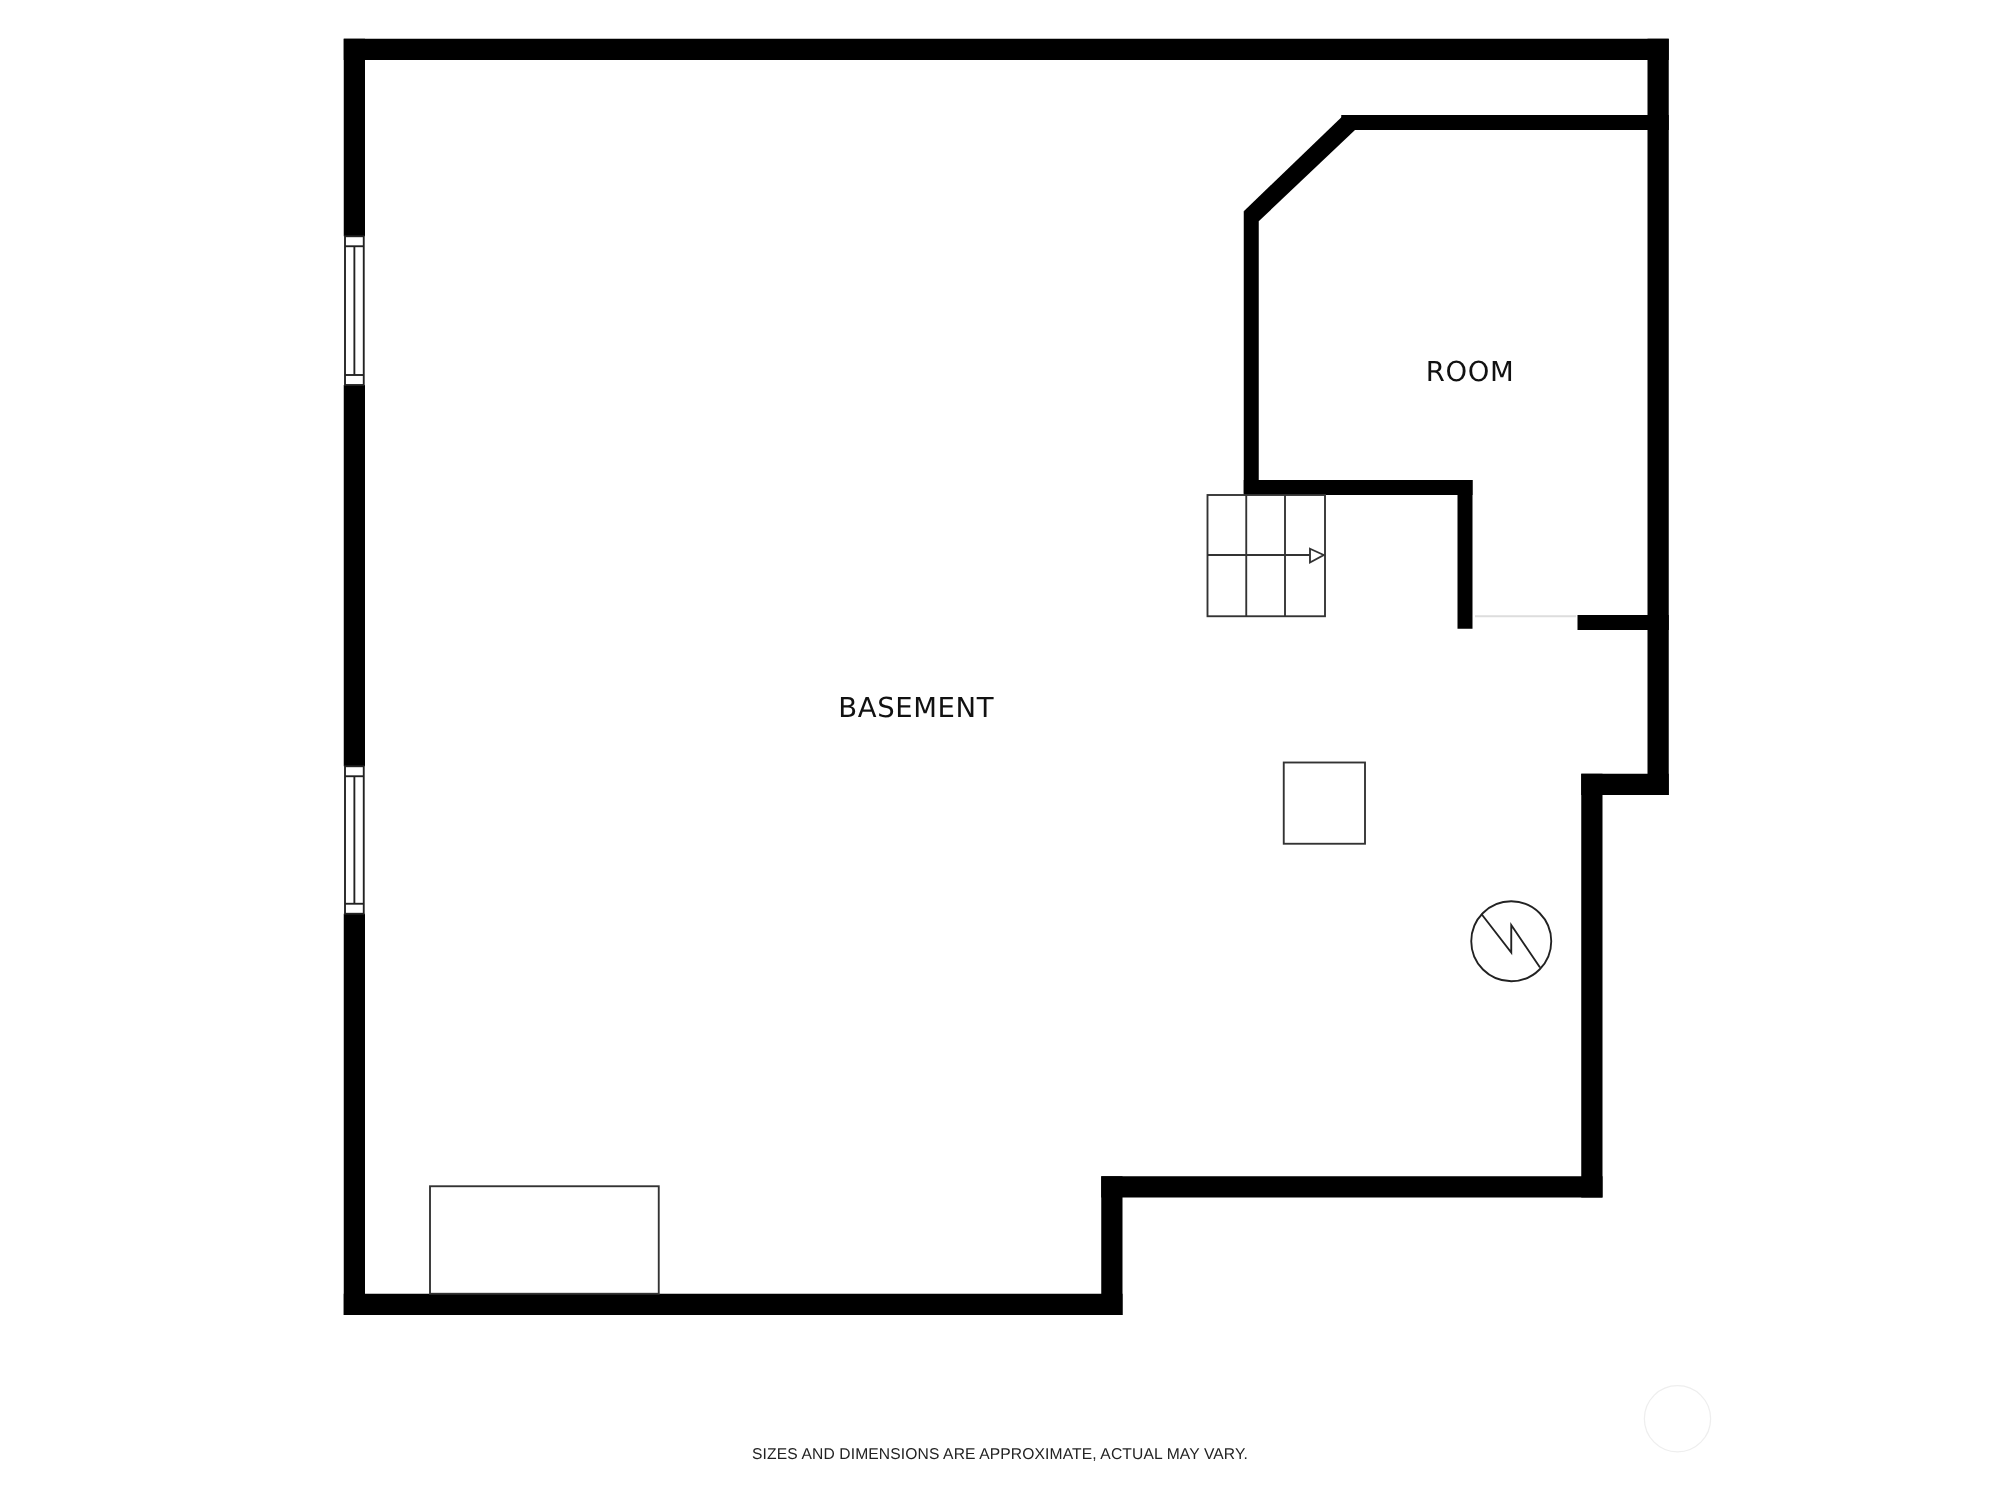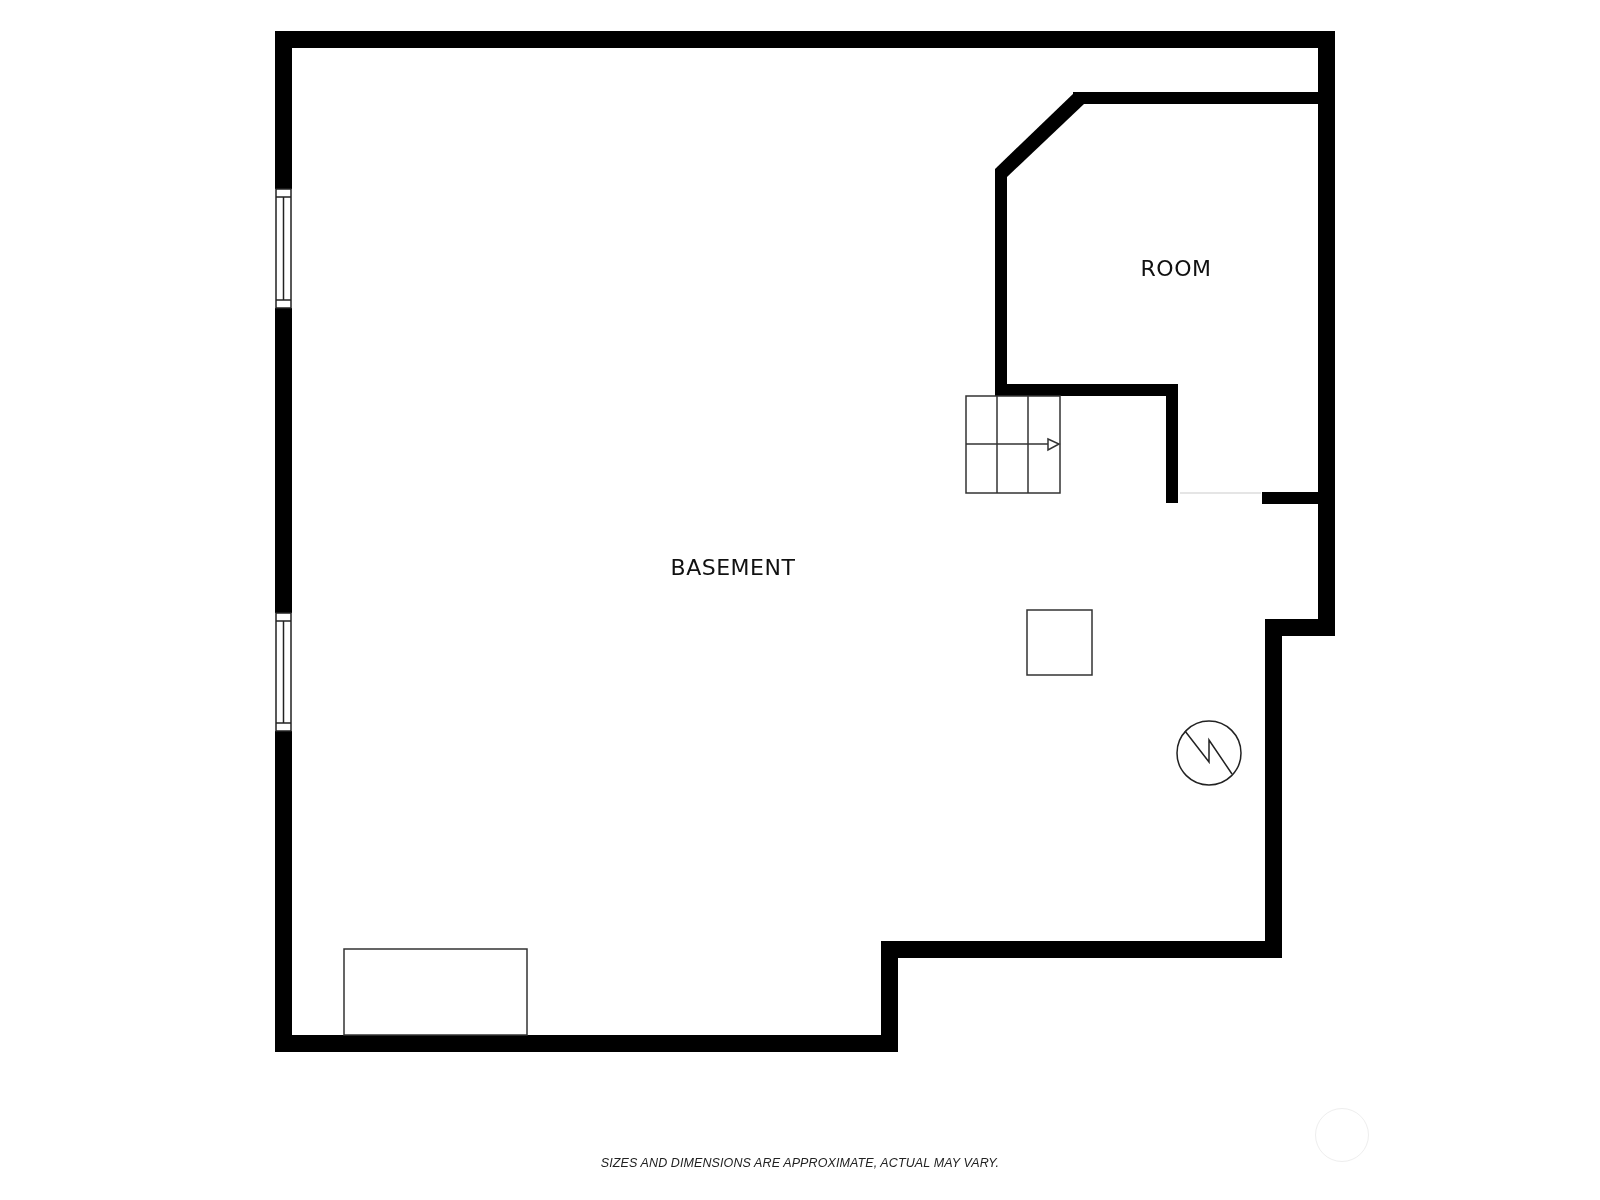--- a/index.html
+++ b/index.html
@@ -31,21 +31,20 @@
       transform: translate(-50%, -50%);
     }
     .disclaimer {
       position: absolute;
       font-family: "Liberation Sans", sans-serif;
       font-size: 12.5px;
       color: #222222;
       white-space: nowrap;
       transform: translate(-50%, -50%);
       letter-spacing: 0.1px;
-      font-style: italic;
     }
     .compass {
       position: absolute;
       left: 1342px;
       top: 1135px;
       width: 52px;
       height: 52px;
       border-radius: 50%;
       border: 1.5px solid #eeeeee;
       transform: translate(-50%, -50%);
@@ -122,17 +121,17 @@
 
   <g fill="none" stroke="#222222" stroke-width="1.5">
     <circle cx="1209" cy="753" r="32"></circle>
     <polyline points="1185,731 1209,762 1209,740 1232,774"></polyline>
   </g>
 
   <rect x="344" y="949" width="183" height="86" fill="#ffffff" stroke="#333333" stroke-width="1.5"></rect>
 </svg>
 
 <div class="room-label" style="left:733px; top:551px;margin-top:16px;">BASEMENT</div>
-<div class="room-label" style="left:1176px; top:268px;">ROOM</div>
+<div class="room-label" style="left:1176px; top:298px;">ROOM</div>
 
 <div class="disclaimer" style="left:800px; top:1163px;">SIZES AND DIMENSIONS ARE APPROXIMATE, ACTUAL MAY VARY.</div>
 
 <div class="compass"></div>
 
 </body></html>

